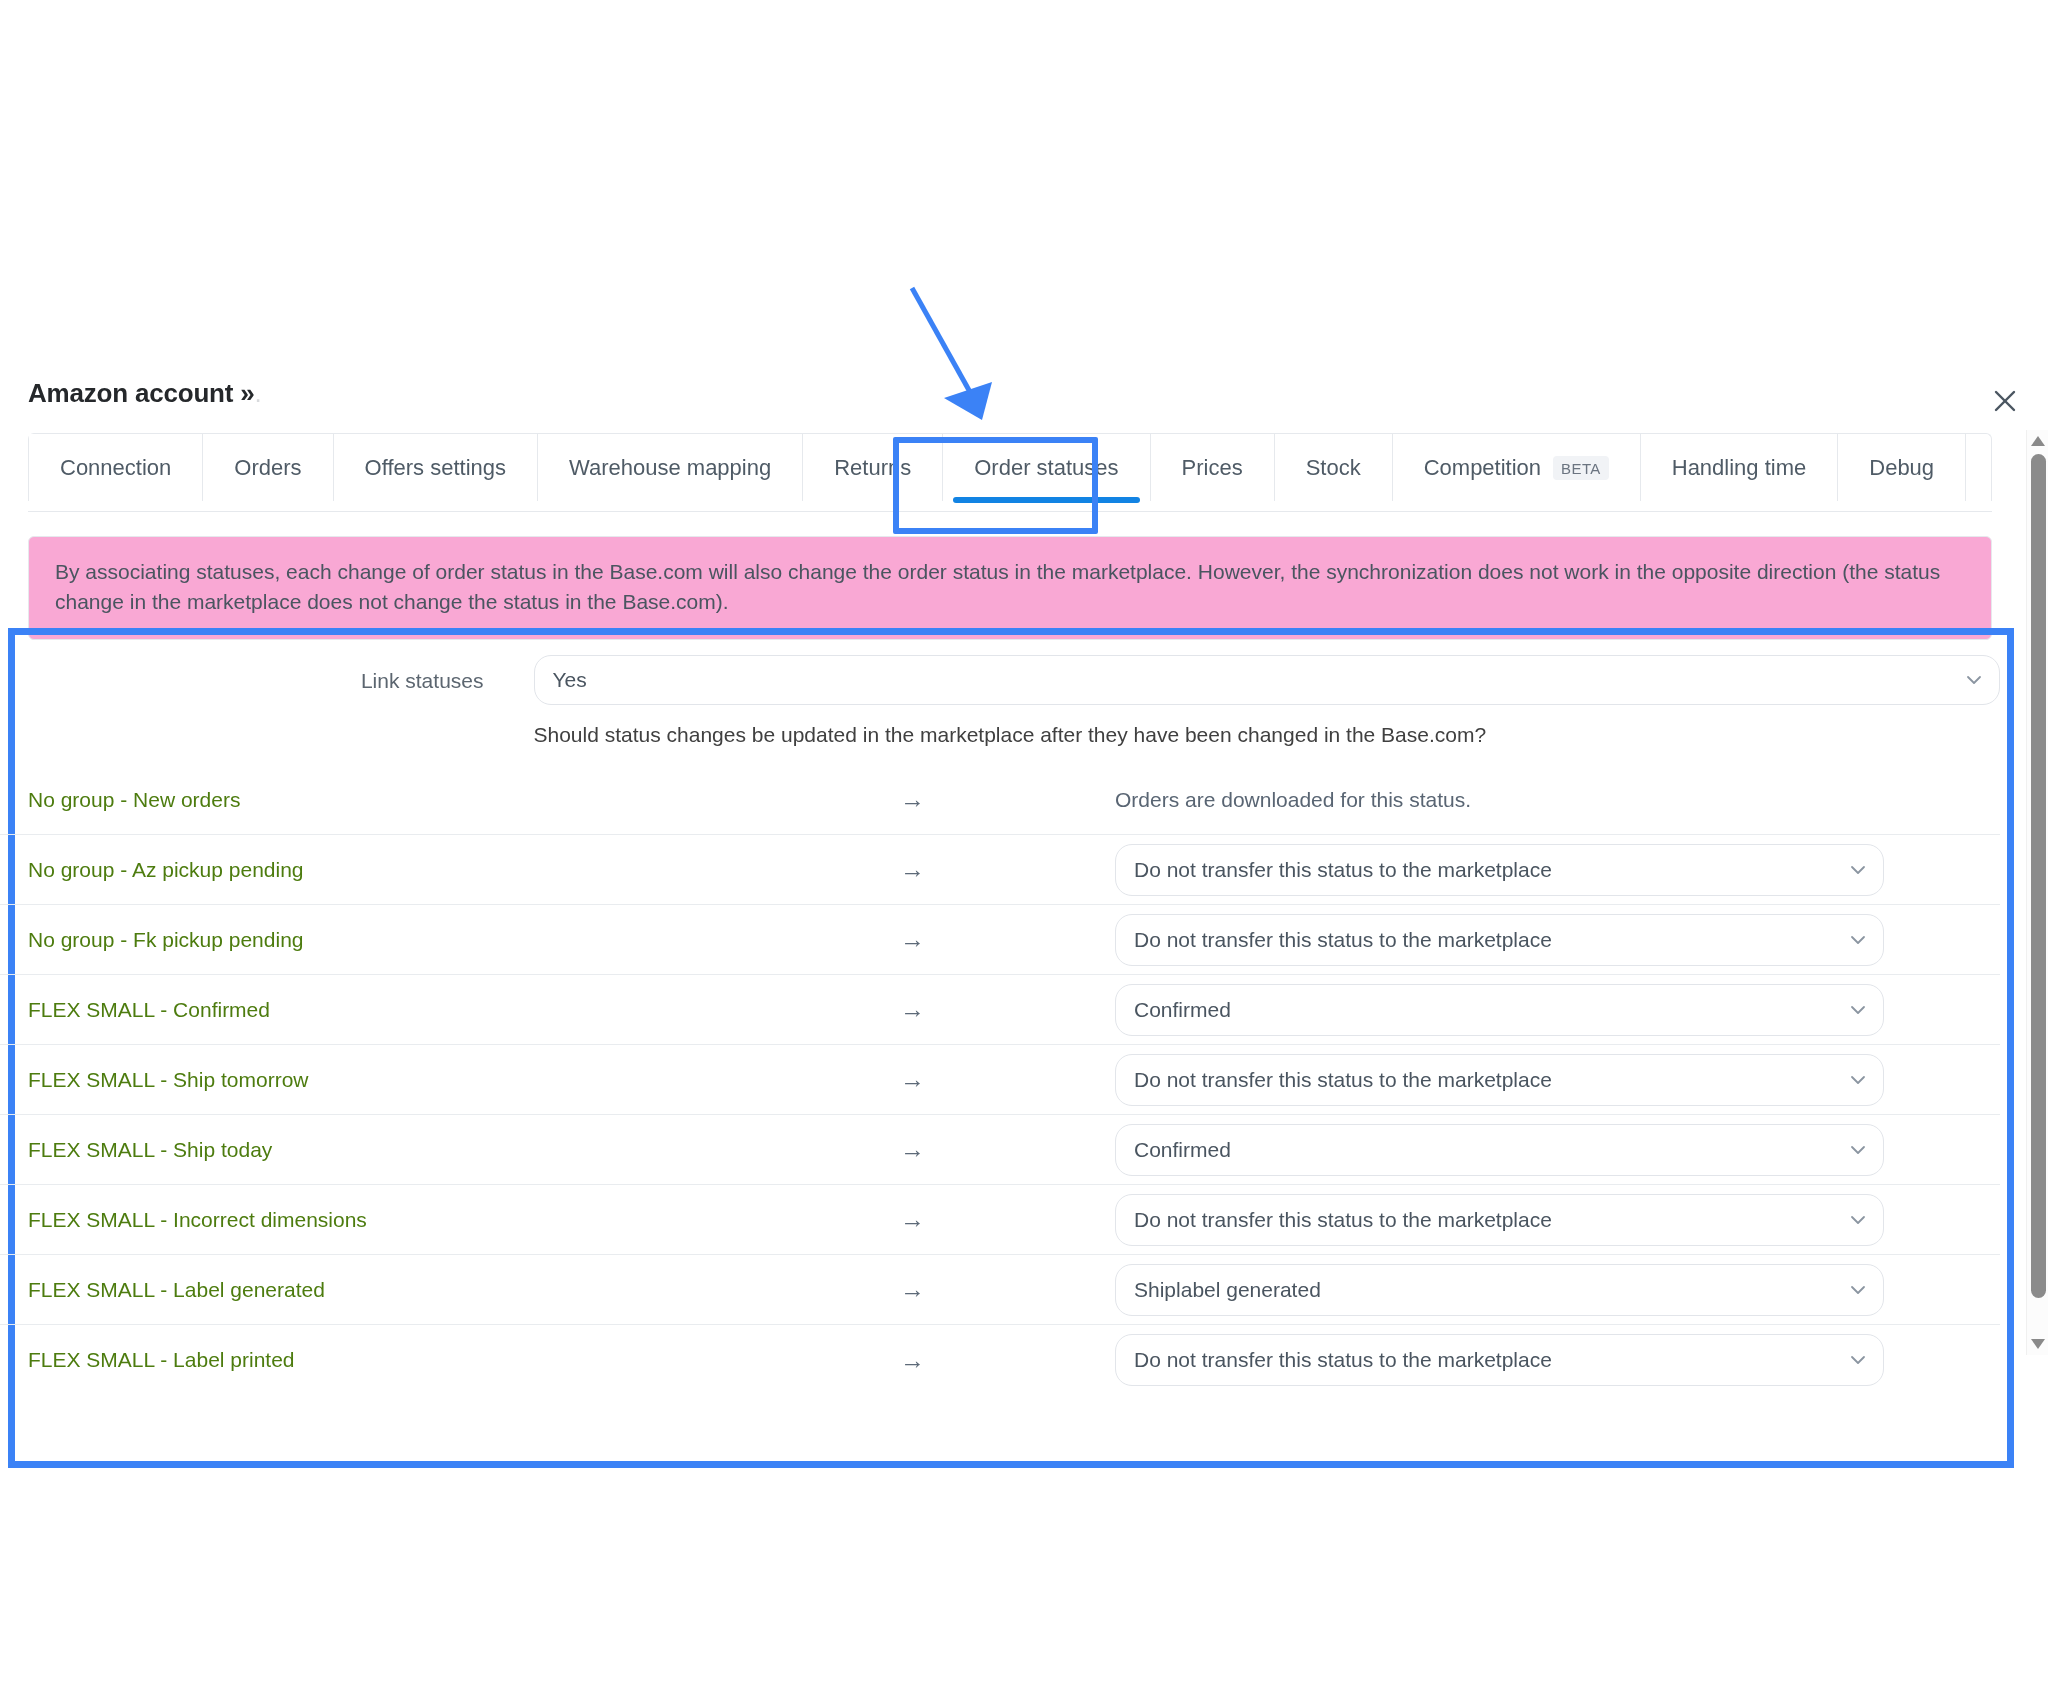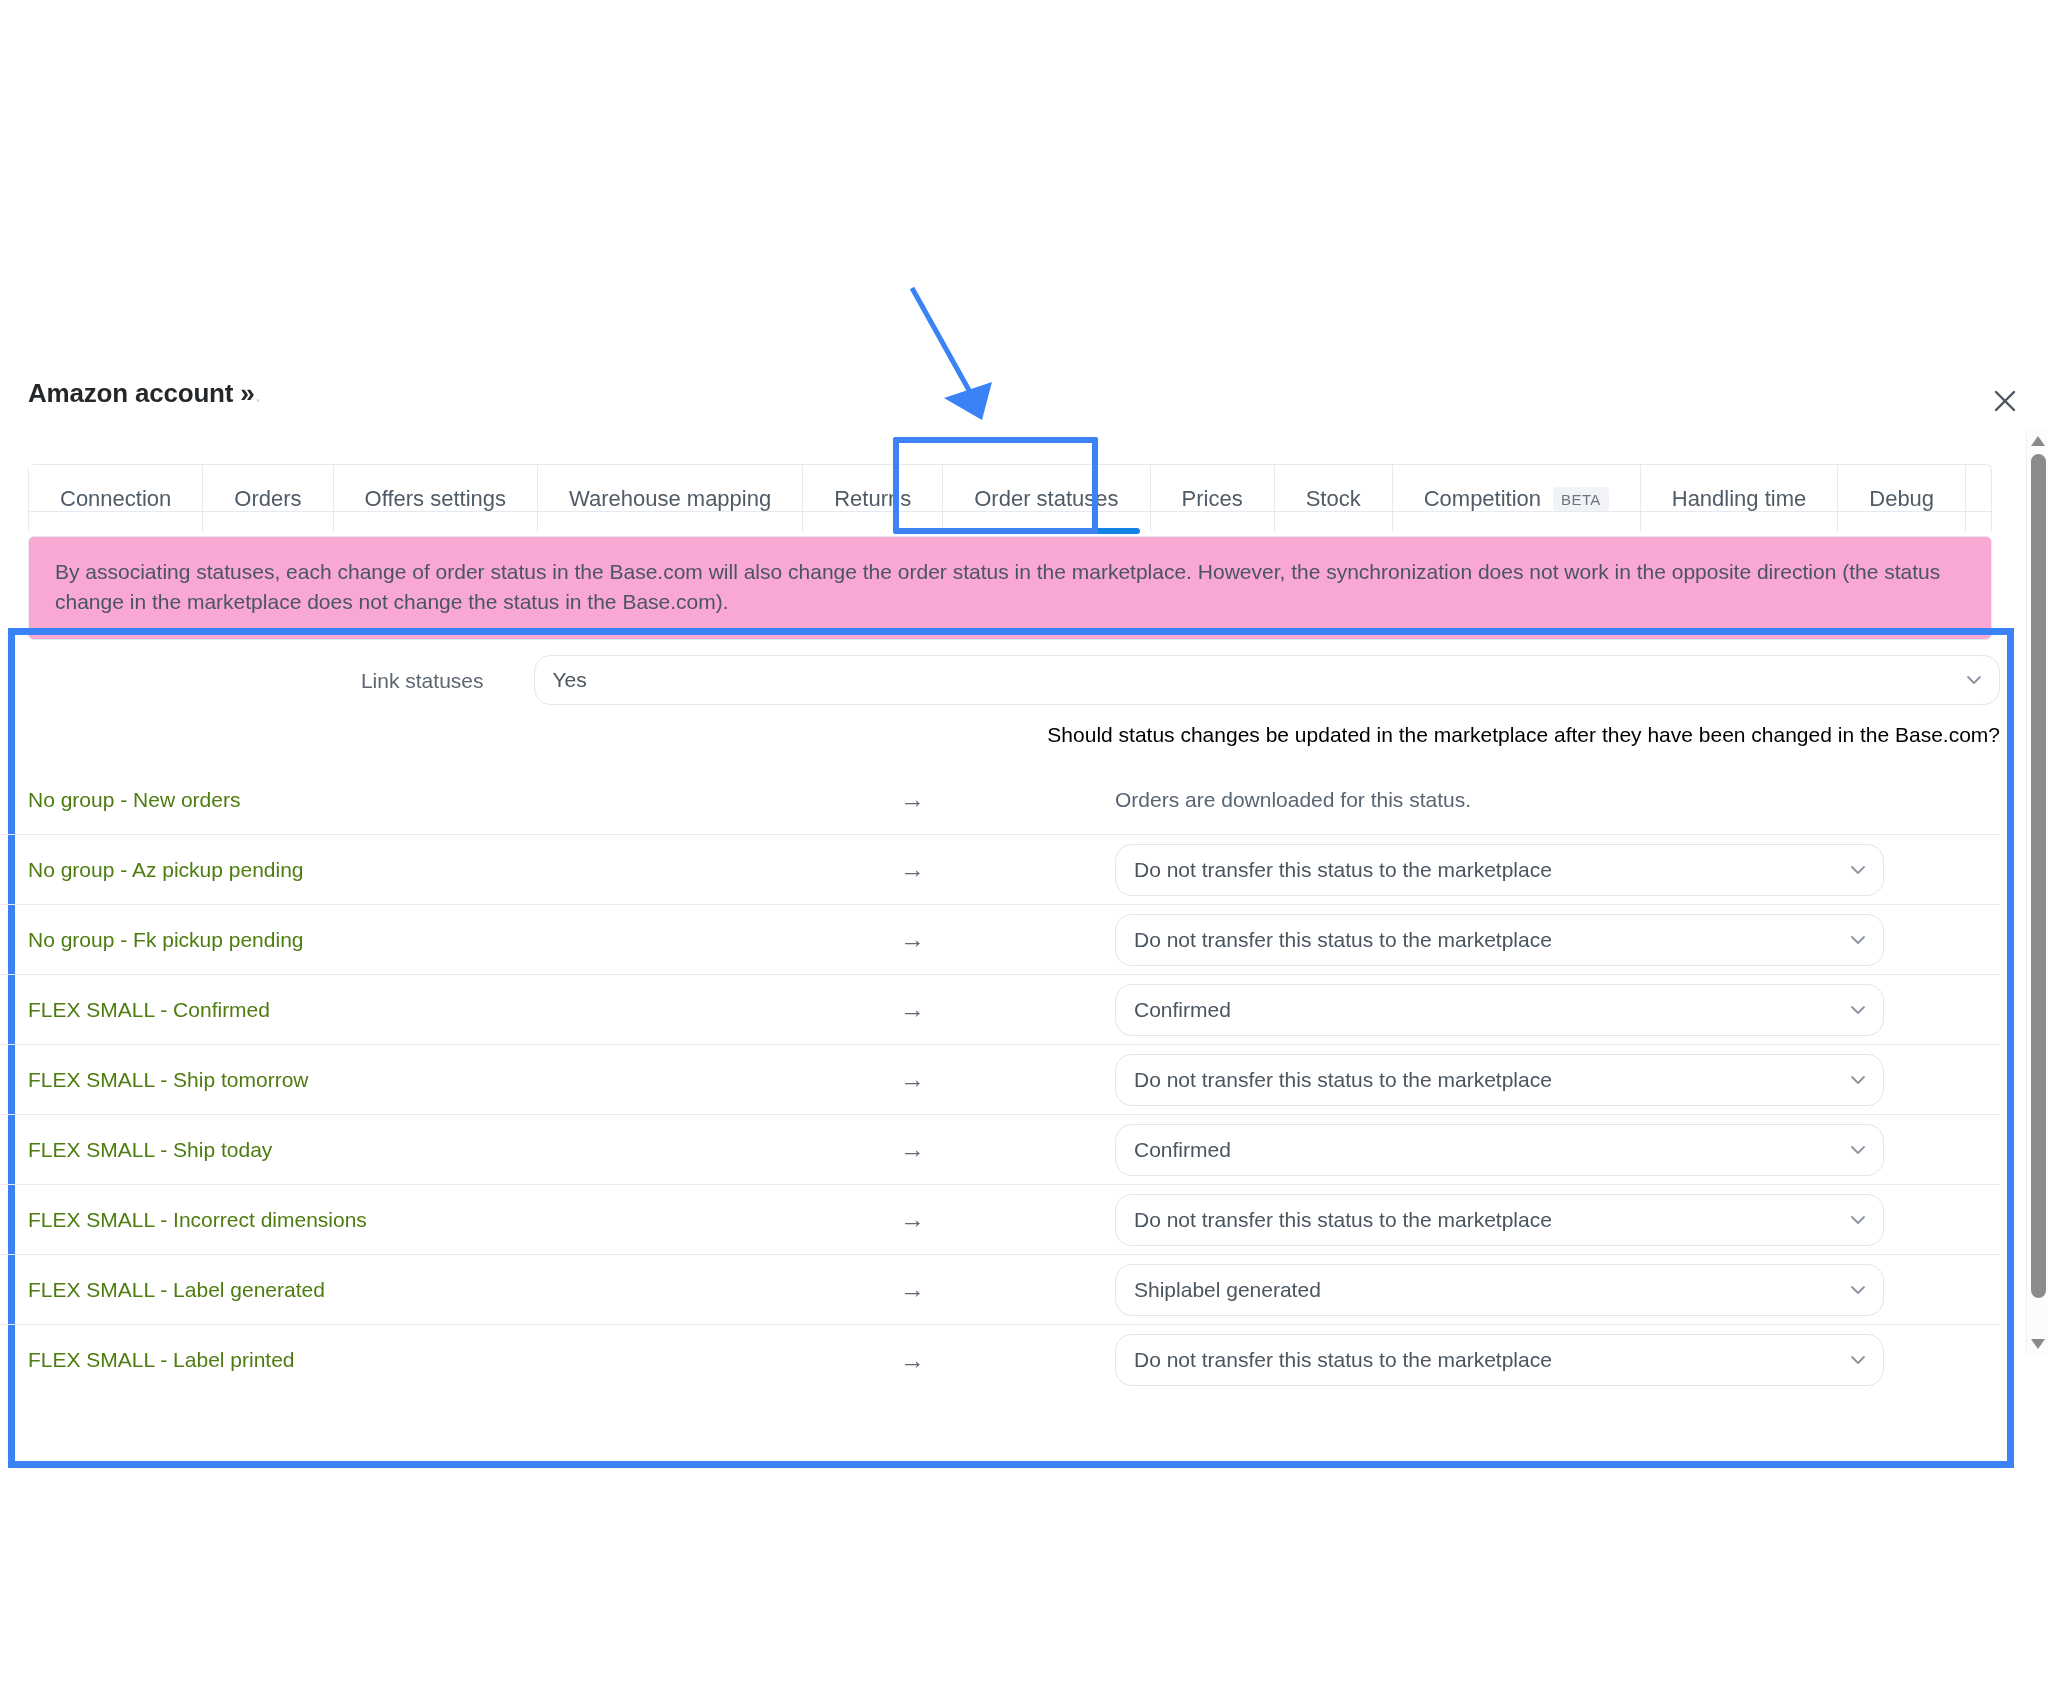--- a/index.html
+++ b/index.html
@@ -25,21 +25,21 @@
 
   .close-icon {
     position: absolute; right: 26px; top: 384px;
     width: 34px; height: 34px; display:flex; align-items:center; justify-content:center;
     cursor: pointer;
   }
   .close-icon svg { display:block; }
 
   
   .tabbar {
-    position: absolute; left: 28px; top: 464px;
+    position: absolute; left: 28px; top: 433px;
     width: 1964px; height: 68px;
     display: flex; align-items: stretch;
     border: 1px solid #e6e9ed; border-bottom: none;
     border-top-left-radius: 6px; border-top-right-radius: 6px;
     background: #fff;
   }
   .tab {
     display: flex; align-items: center; justify-content: center;
     padding: 0 31px;
     font-size: 22px; color: #4f5b66;
@@ -96,21 +96,21 @@
     position: relative; width: 100%; height: 50px;
     border: 1px solid #e2e5ea; border-radius: 17px; background: #fff;
     display: flex; align-items: center; padding: 0 18px;
     font-size: 21px; color: #4a5560; cursor: pointer;
   }
   .select-box .chev-down {
     position: absolute; right: 16px; top: 50%; transform: translateY(-50%);
     width: 18px; height: 18px;
   }
   .link-help {
-    margin-top: 18px; font-size: 21px; color: #000000; text-align: right;
+    margin-top: 18px; font-size: 21px; color: #404040;
   }
 
   
   .map-table { position: absolute; left: 0px; top: 765px; width: 2000px; }
   .map-row {
     display: flex; align-items: center;
     height: 70px;
     border-bottom: 1px solid #e9ecef;
   }
   .map-row:last-child { border-bottom: none; }

